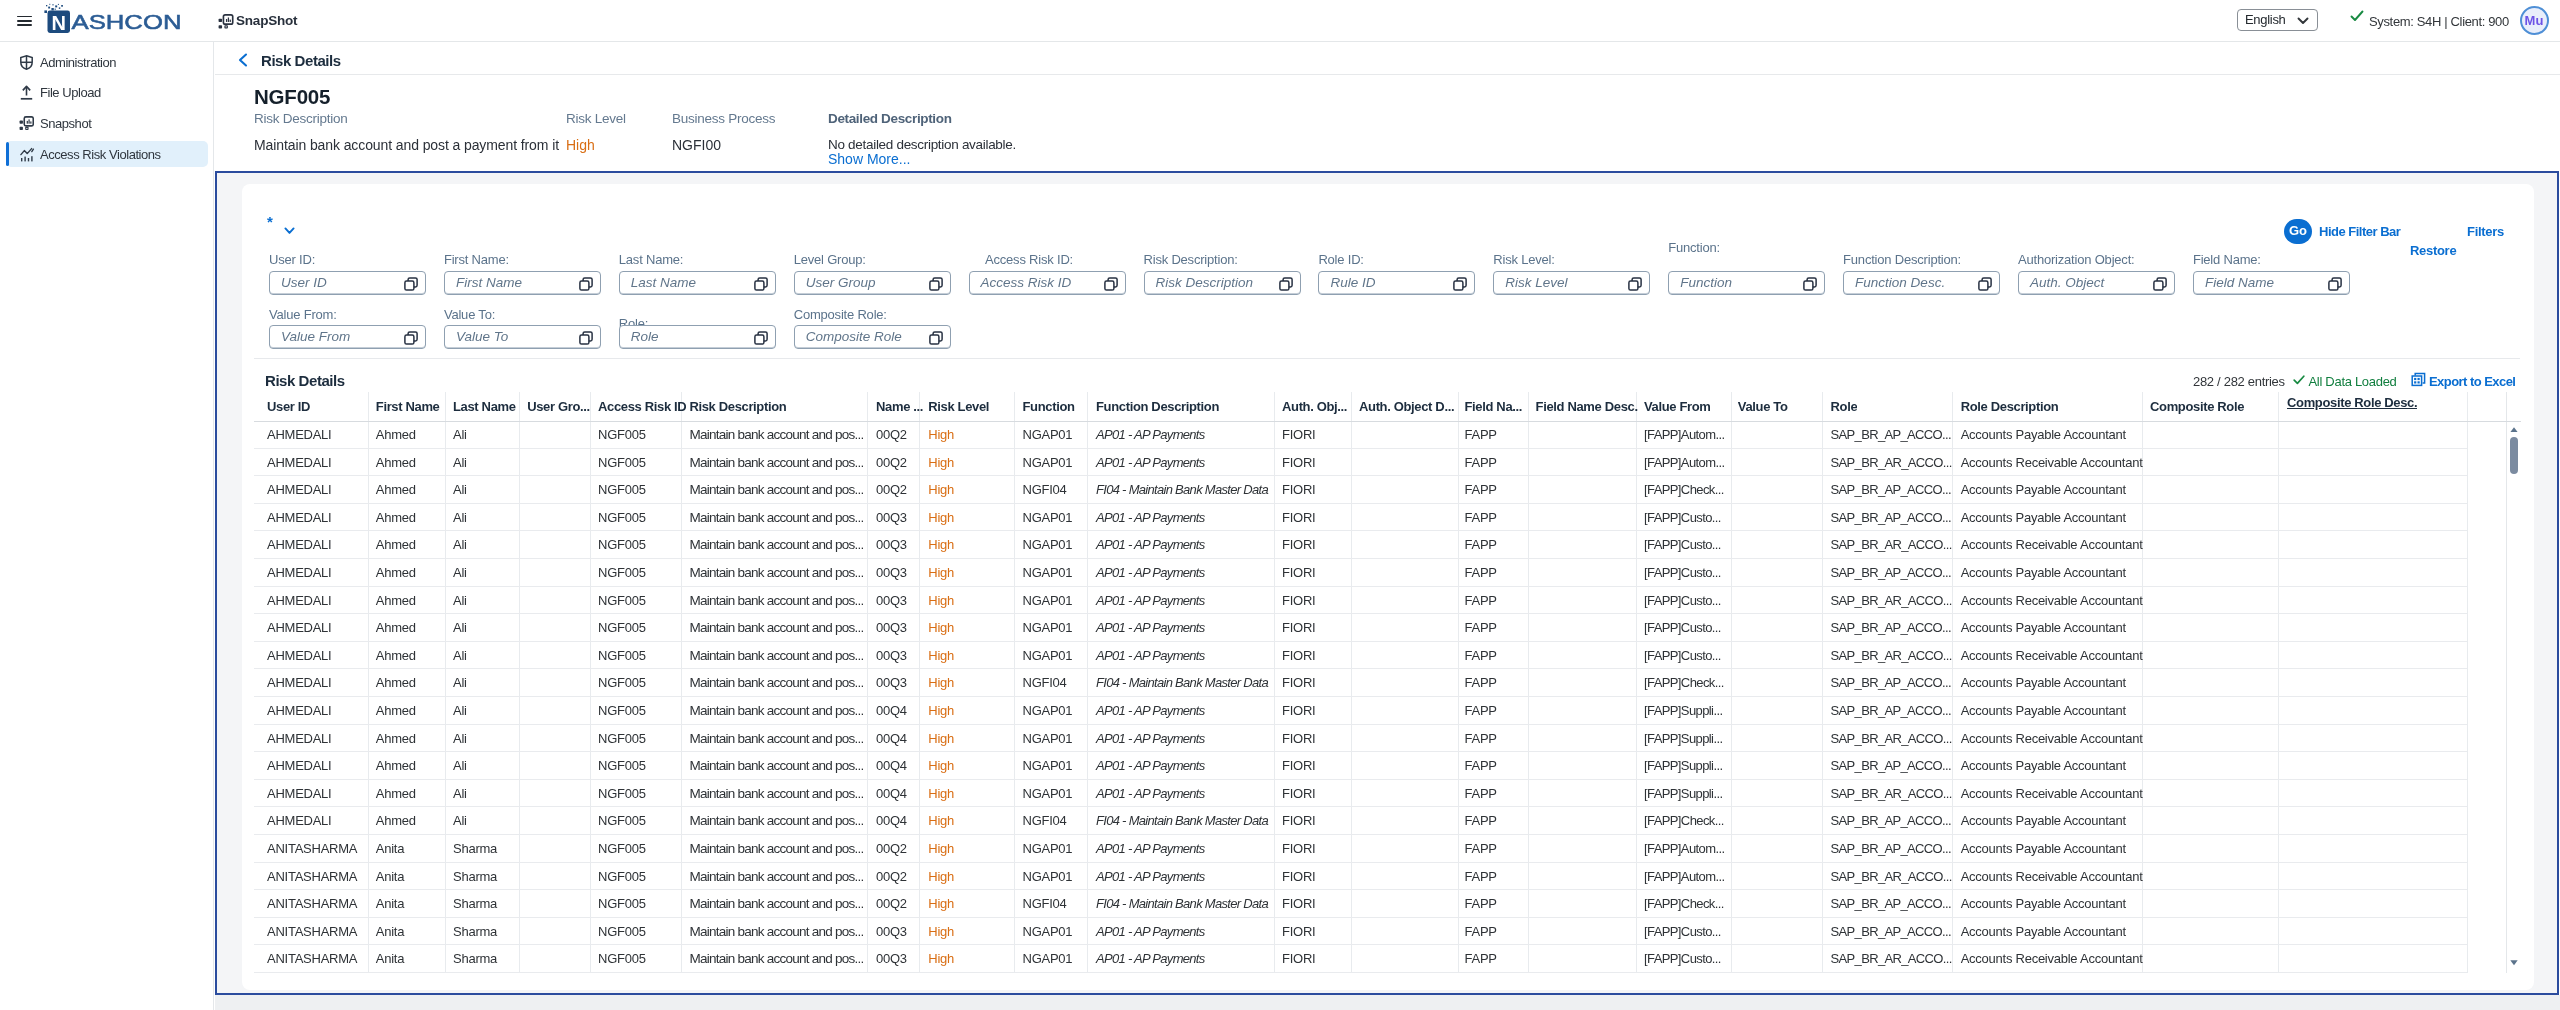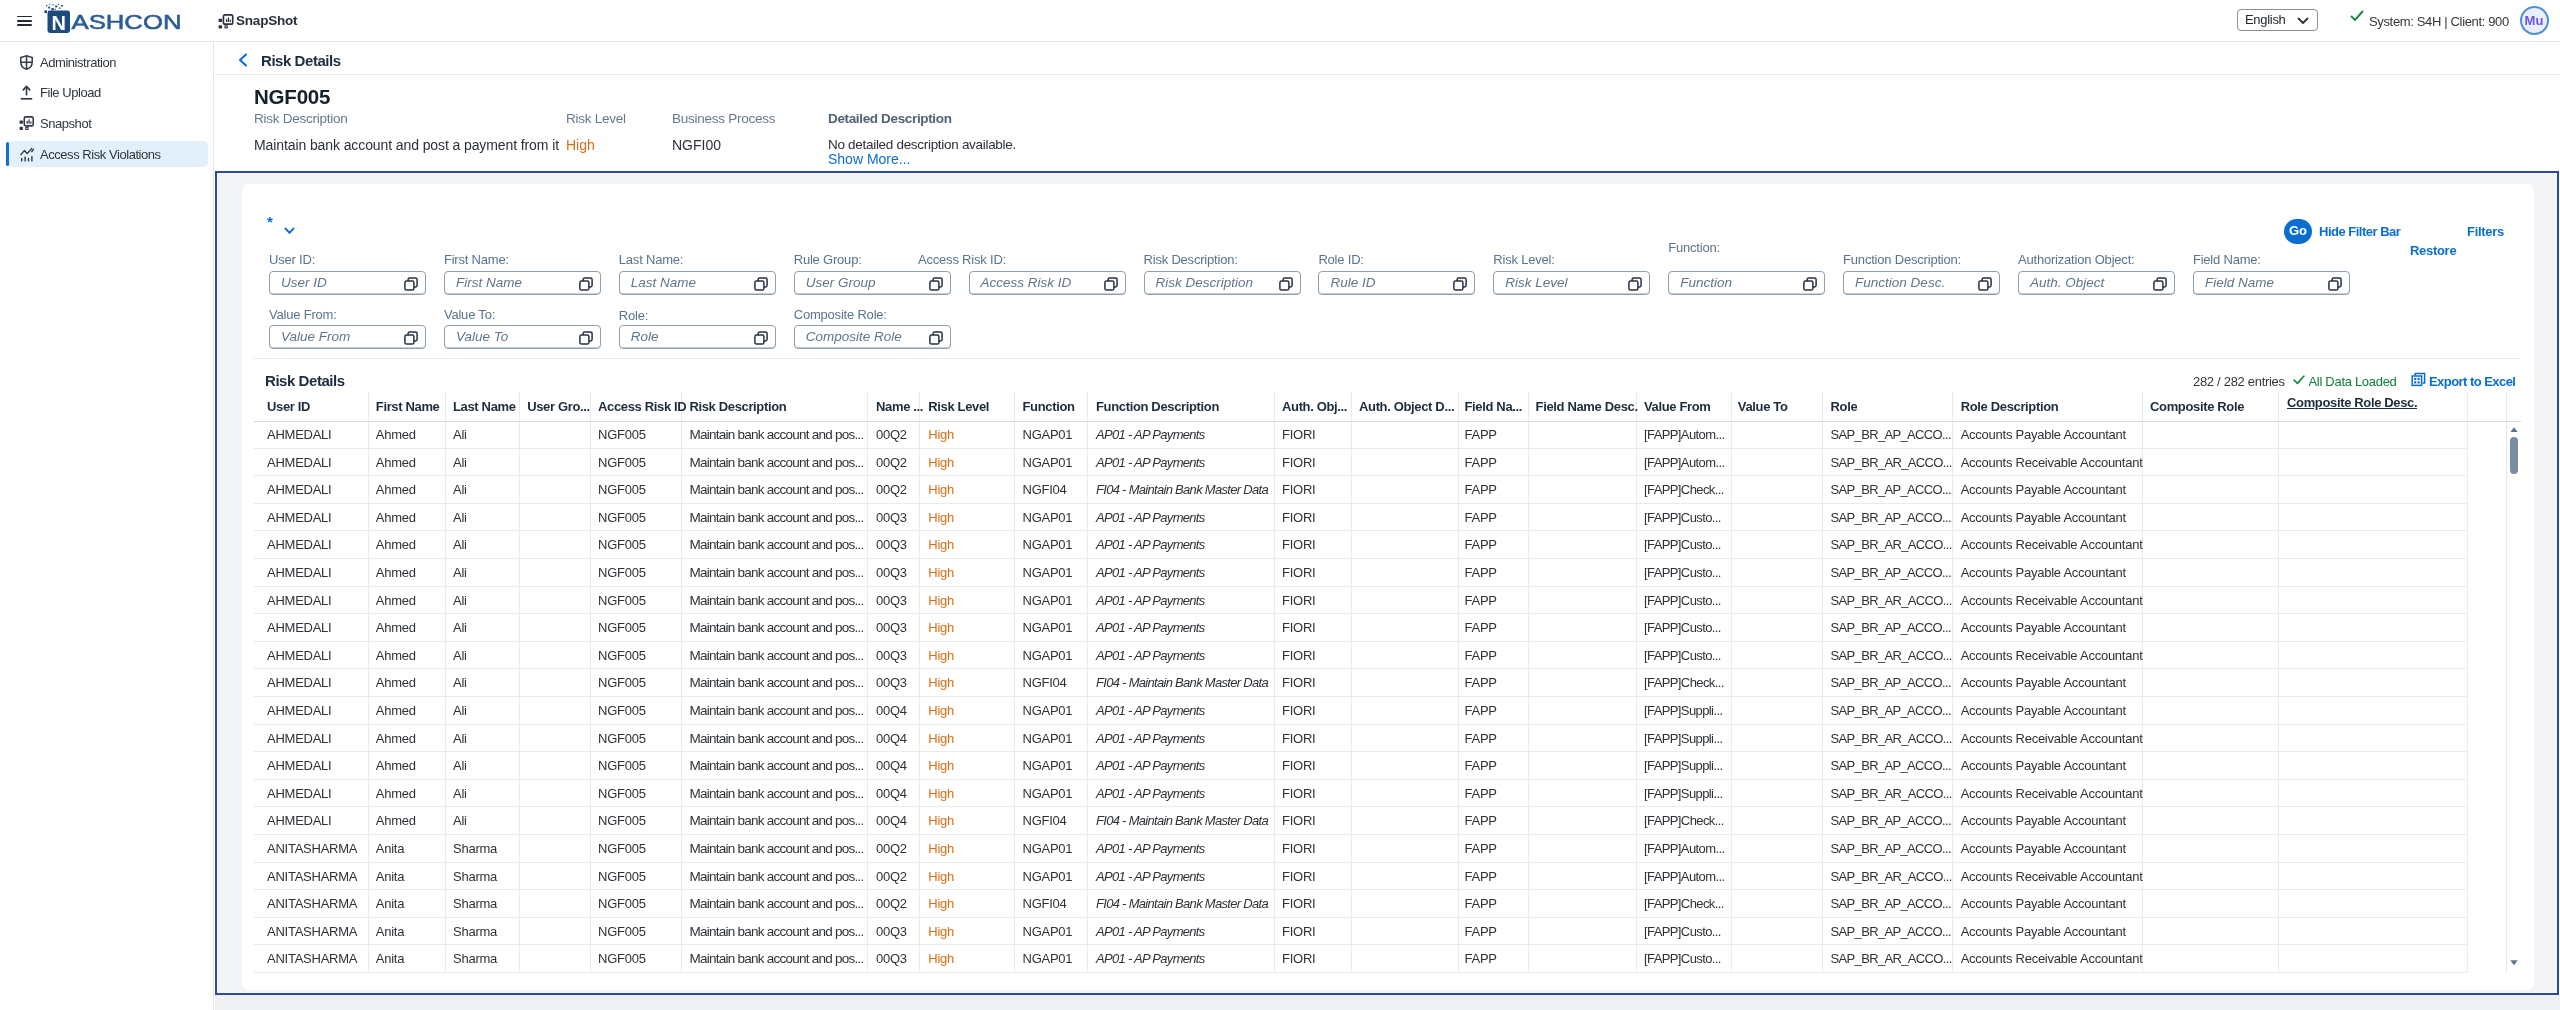--- a/index.html
+++ b/index.html
@@ -141,29 +141,29 @@
       </svg>
     </div>
 <div class="a lbl" style="left:618.8px;top:252px;">Last Name:</div>
 <div class="inp" style="left:618.8px;top:271px;">
       <span class="ph">Last Name</span>
       <svg width="14" height="14" viewBox="0 0 14 14">
         <rect x="4.1" y="0.9" width="9" height="9" rx="1.6" fill="none" stroke="#273142" stroke-width="1.5"></rect>
         <rect x="0.9" y="4.1" width="9" height="9" rx="1.6" fill="#fff" stroke="#273142" stroke-width="1.5"></rect>
       </svg>
     </div>
-<div class="a lbl" style="left:793.7px;top:252px;">Rule Group:</div>
+<div class="a lbl" style="left:793.7px;top:252px;">Level Group:</div>
 <div class="inp" style="left:793.7px;top:271px;">
       <span class="ph">User Group</span>
       <svg width="14" height="14" viewBox="0 0 14 14">
         <rect x="4.1" y="0.9" width="9" height="9" rx="1.6" fill="none" stroke="#273142" stroke-width="1.5"></rect>
         <rect x="0.9" y="4.1" width="9" height="9" rx="1.6" fill="#fff" stroke="#273142" stroke-width="1.5"></rect>
       </svg>
     </div>
-<div class="a lbl" style="left:918px;top:252px;">Access Risk ID:</div>
+<div class="a lbl" style="left:985px;top:252px;">Access Risk ID:</div>
 <div class="inp" style="left:968.6px;top:271px;">
       <span class="ph">Access Risk ID</span>
       <svg width="14" height="14" viewBox="0 0 14 14">
         <rect x="4.1" y="0.9" width="9" height="9" rx="1.6" fill="none" stroke="#273142" stroke-width="1.5"></rect>
         <rect x="0.9" y="4.1" width="9" height="9" rx="1.6" fill="#fff" stroke="#273142" stroke-width="1.5"></rect>
       </svg>
     </div>
 <div class="a lbl" style="left:1143.5px;top:252px;">Risk Description:</div>
 <div class="inp" style="left:1143.5px;top:271px;">
       <span class="ph">Risk Description</span>
@@ -229,21 +229,21 @@
       </svg>
     </div>
 <div class="a lbl" style="left:443.9px;top:307px;">Value To:</div>
 <div class="inp" style="left:443.9px;top:325px;">
       <span class="ph">Value To</span>
       <svg width="14" height="14" viewBox="0 0 14 14">
         <rect x="4.1" y="0.9" width="9" height="9" rx="1.6" fill="none" stroke="#273142" stroke-width="1.5"></rect>
         <rect x="0.9" y="4.1" width="9" height="9" rx="1.6" fill="#fff" stroke="#273142" stroke-width="1.5"></rect>
       </svg>
     </div>
-<div class="a lbl" style="left:618.8px;top:308px;">Role:</div>
+<div class="a lbl" style="left:618.8px;top:316px;">Role:</div>
 <div class="inp" style="left:618.8px;top:325px;">
       <span class="ph">Role</span>
       <svg width="14" height="14" viewBox="0 0 14 14">
         <rect x="4.1" y="0.9" width="9" height="9" rx="1.6" fill="none" stroke="#273142" stroke-width="1.5"></rect>
         <rect x="0.9" y="4.1" width="9" height="9" rx="1.6" fill="#fff" stroke="#273142" stroke-width="1.5"></rect>
       </svg>
     </div>
 <div class="a lbl" style="left:793.7px;top:307px;">Composite Role:</div>
 <div class="inp" style="left:793.7px;top:325px;">
       <span class="ph">Composite Role</span>

